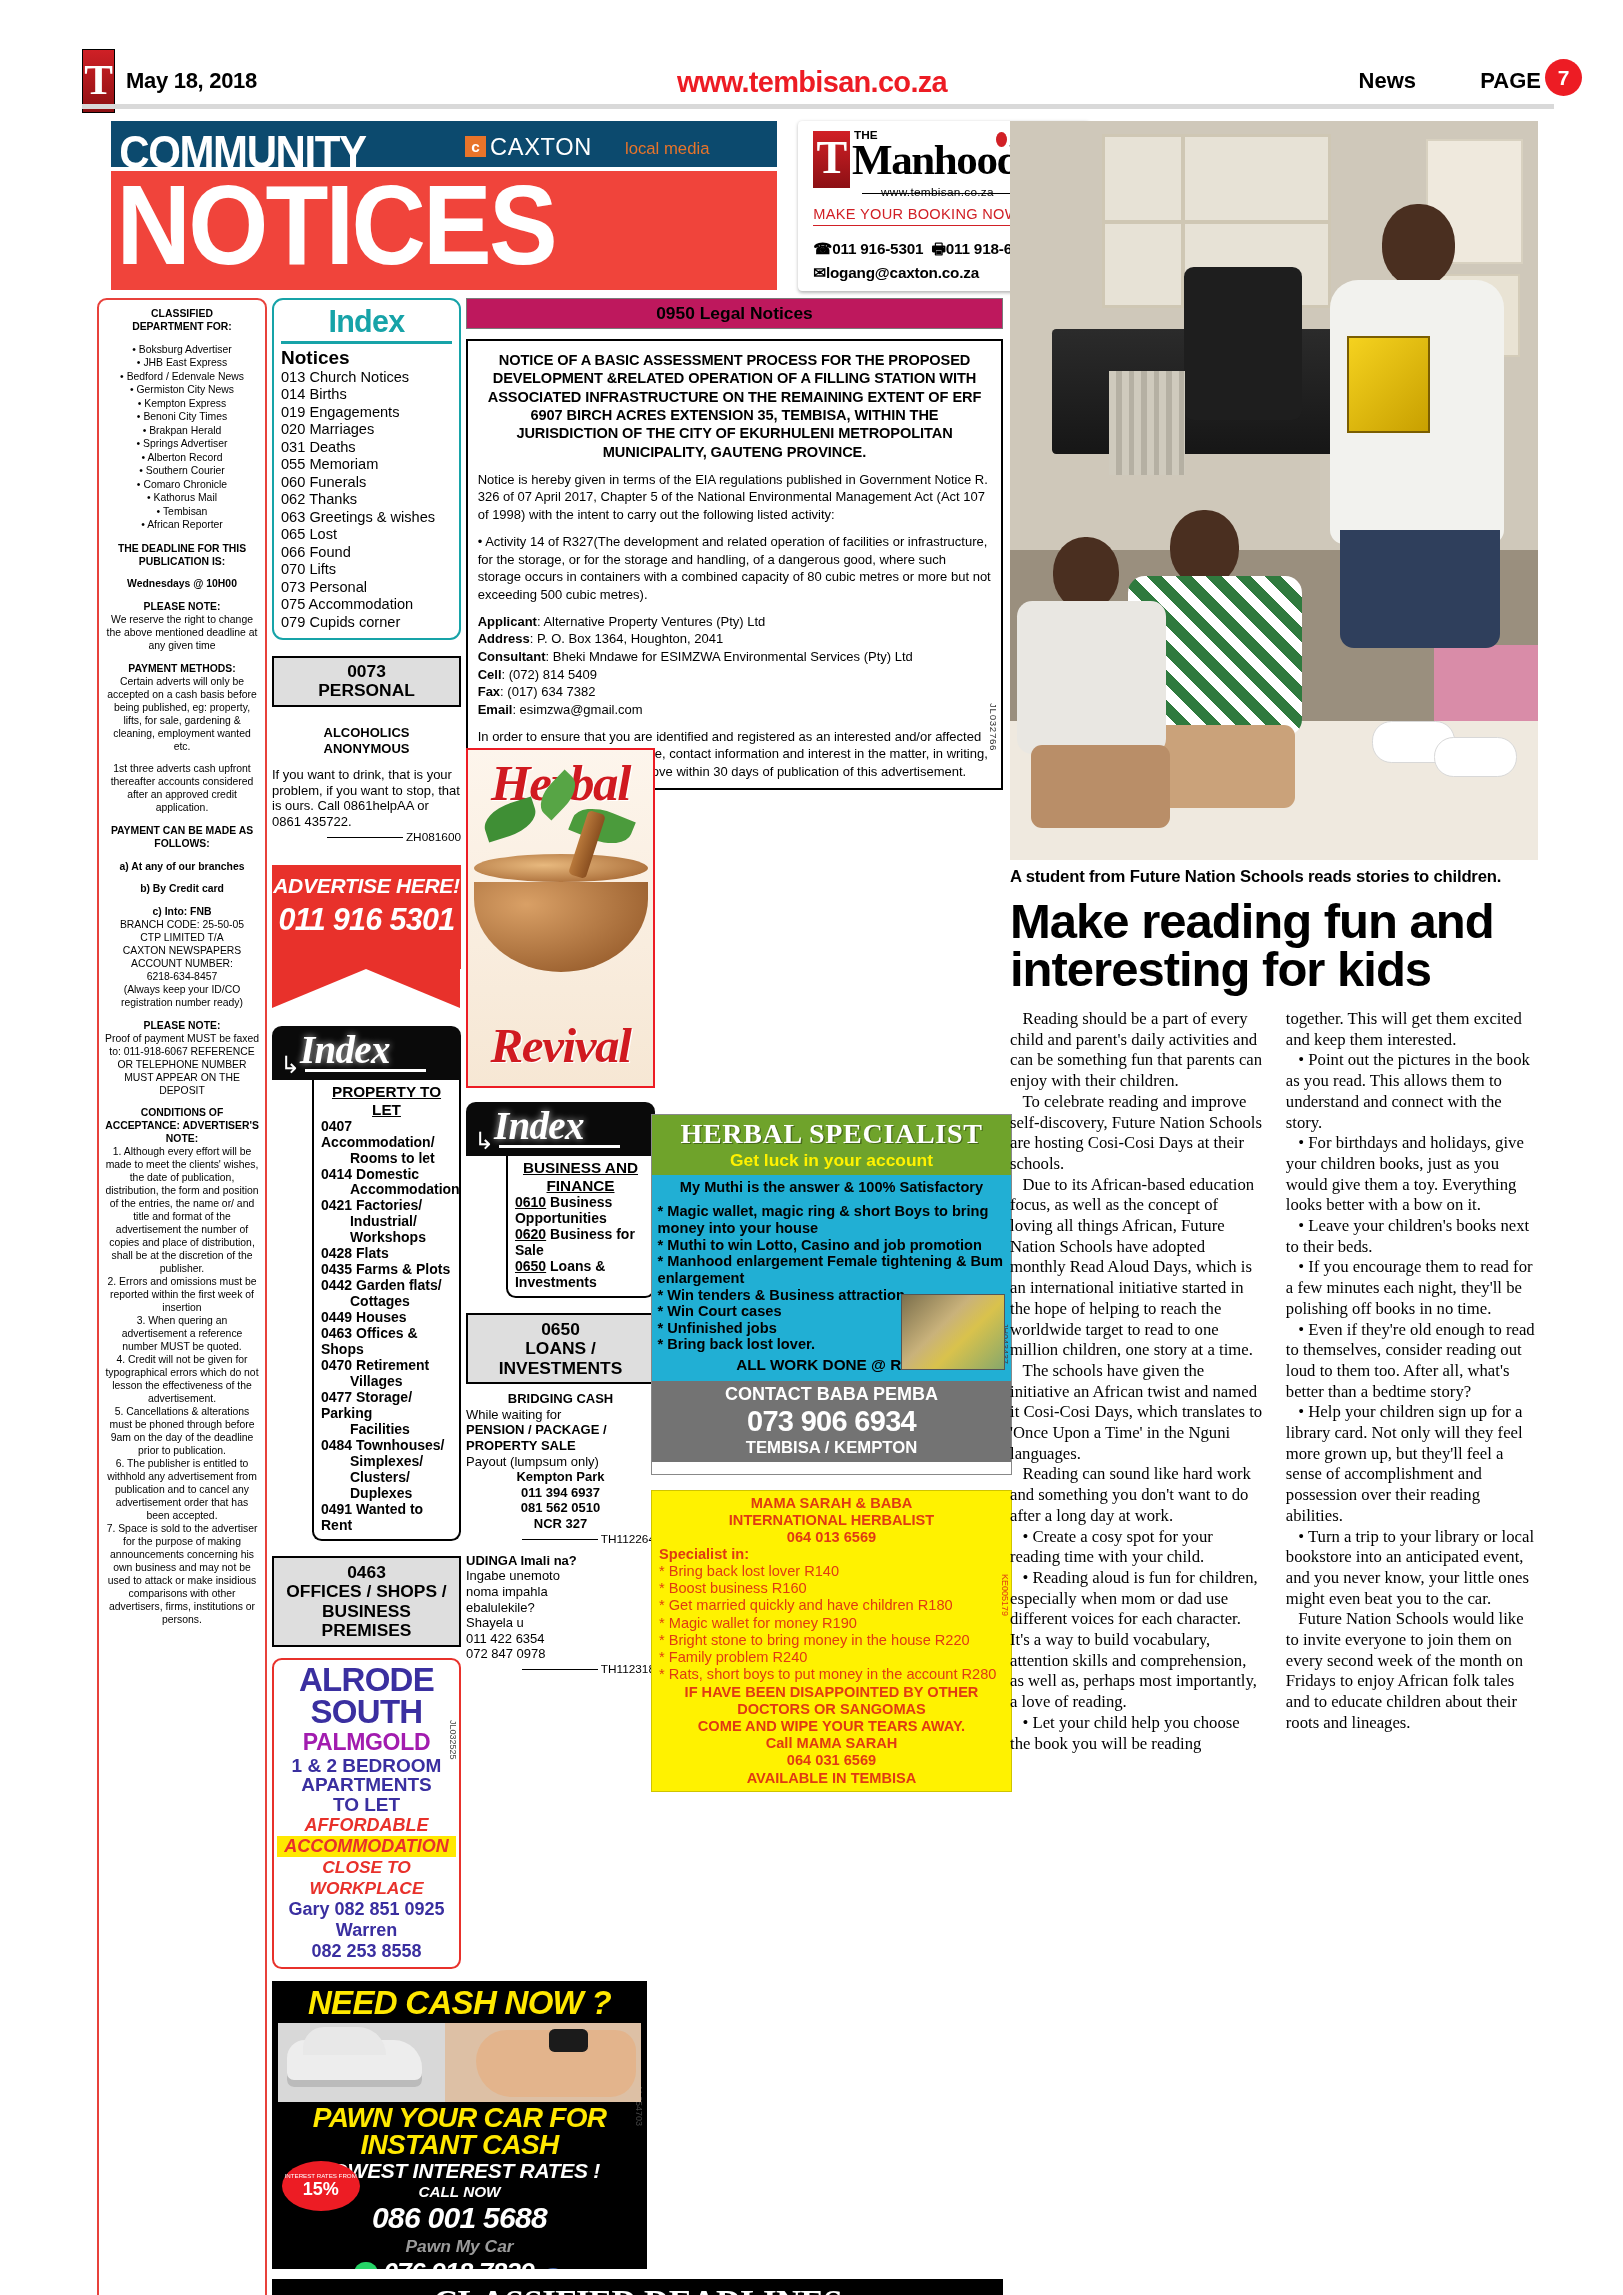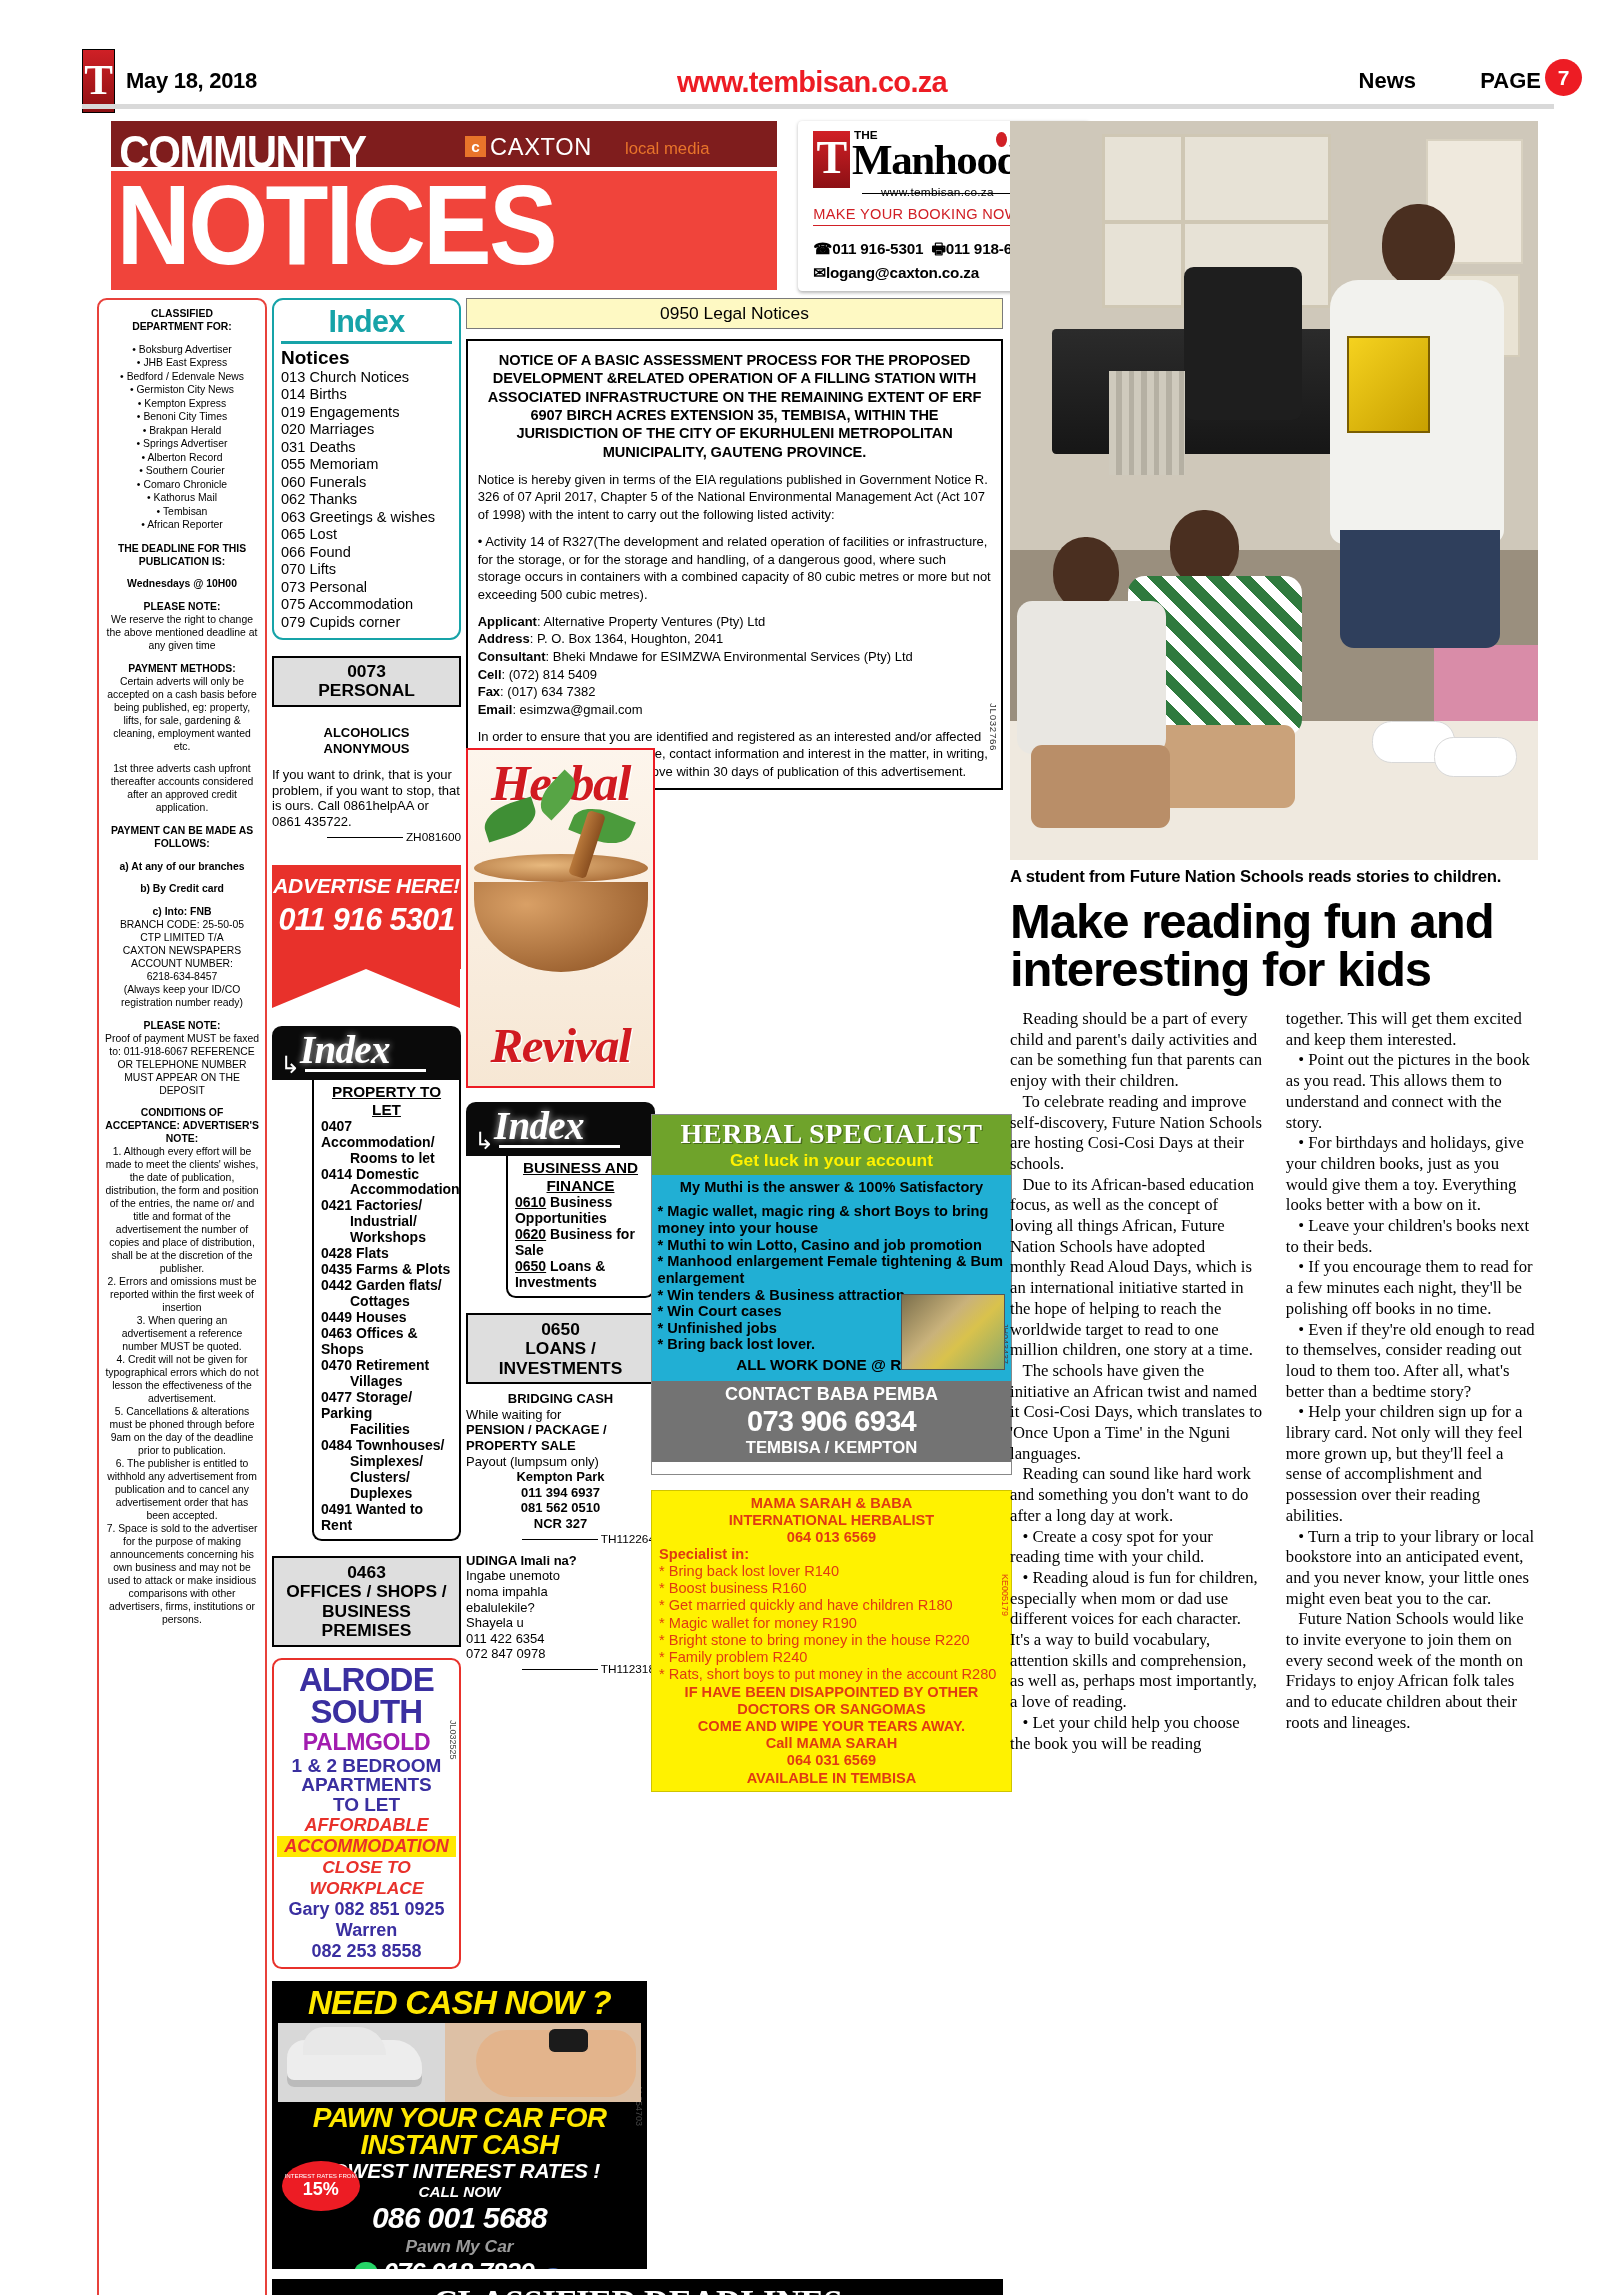--- a/index.html
+++ b/index.html
@@ -24,21 +24,21 @@
   .mh-page { position:absolute; right:83px; top:26px; font-size:22px; font-weight:bold; }
   .mh-pagenum { position:absolute; right:42px; top:16.7px; width:37px; height:37px; border-radius:50%;
      background:#ED1C24; color:#fff; font-size:21px; font-weight:bold; text-align:center; line-height:37px; }
   .mh-rule { position:absolute; left:82px; top:104px; width:1472px; height:4.9px; background:#d9d9d9; }
 
   
   .left-panel { position:absolute; left:97px; top:121px; width:906px; height:2141px; }
 
   
   .cn-banner { position:absolute; left:14px; top:0; width:666px; height:170px; }
-  .cn-black { position:absolute; left:0; top:0; width:666px; height:46px; background:#7f1d1d;text-decoration:underline; }
+  .cn-black { position:absolute; left:0; top:0; width:666px; height:46px; background:#0c4a6e;text-decoration:underline; }
   .cn-community { position:absolute; left:8.3px; top:4.2px; font-size:42px; font-weight:bold; color:#fff;
      font-family:"Liberation Sans", sans-serif; letter-spacing:-1.4px; transform:scaleY(1.12); transform-origin:top left;}
   .cn-caxton-c { position:absolute; left:354px; top:15.3px; width:21px; height:21px; background:#E8742A;
      color:#fff; font-weight:bold; font-size:15.3px; text-align:center; line-height:21px; }
   .cn-caxton { position:absolute; left:379px; top:12.5px; font-size:23.6px; color:#fff; letter-spacing:0.7px; }
   .cn-localmedia { position:absolute; left:514px; top:18px; font-size:16.7px; color:#E8742A; }
   .cn-red { position:absolute; left:0; top:50px; width:666px; height:119px; background:#F0443B; }
   .cn-notices { position:absolute; left:5.6px; top:-9.7px; font-size:103px; font-weight:bold; color:#fff;
      letter-spacing:-2.8px; transform:scaleY(1.1); transform-origin:top left; }
 
@@ -96,21 +96,21 @@
      font-family:Liberation Sans, sans-serif; font-weight:bold;margin-left:40px; }
   .idxbody .hd { text-decoration:underline; font-size:15.3px; text-align:center; }
   .idxbody .li { font-size:14px; line-height:1.14; padding-left:2.8px; text-indent:0px;}
   .idxbody .li .sub { display:block; padding-left:29px; }
 
   
   .colC { position:absolute; left:369px; top:0; width:189px; }
 
   
   .colD { position:absolute; left:369px; top:0; width:537px; }
-  .legalhead { border:0.7px solid #7a7a7a; background:#fef9c3; text-align:center; font-weight:normal; font-size:17.4px;
+  .legalhead { border:0.7px solid #7a7a7a; background:#be185d; text-align:center; font-weight:bold; font-size:17.4px;
      padding:4.2px; }
   .legalbox { border:2.1px double #000; margin-top:9.7px; padding:9.7px 9.7px 7px 9.7px; position:relative; }
   .legaltitle { font-weight:bold; font-size:14.6px; text-align:center; line-height:1.26; letter-spacing:-0.1px; }
   .legalp { font-size:13px; line-height:1.35; margin-top:9.7px; }
   .legalp b { font-weight:bold; }
   .vcode { position:absolute; right:2.1px; bottom:36px; font-size:9.7px; writing-mode:vertical-rl;
      letter-spacing:0.7px; color:#333; }
 
   
   .advhere { border:none; position:relative; height:146px; width:189px; }

